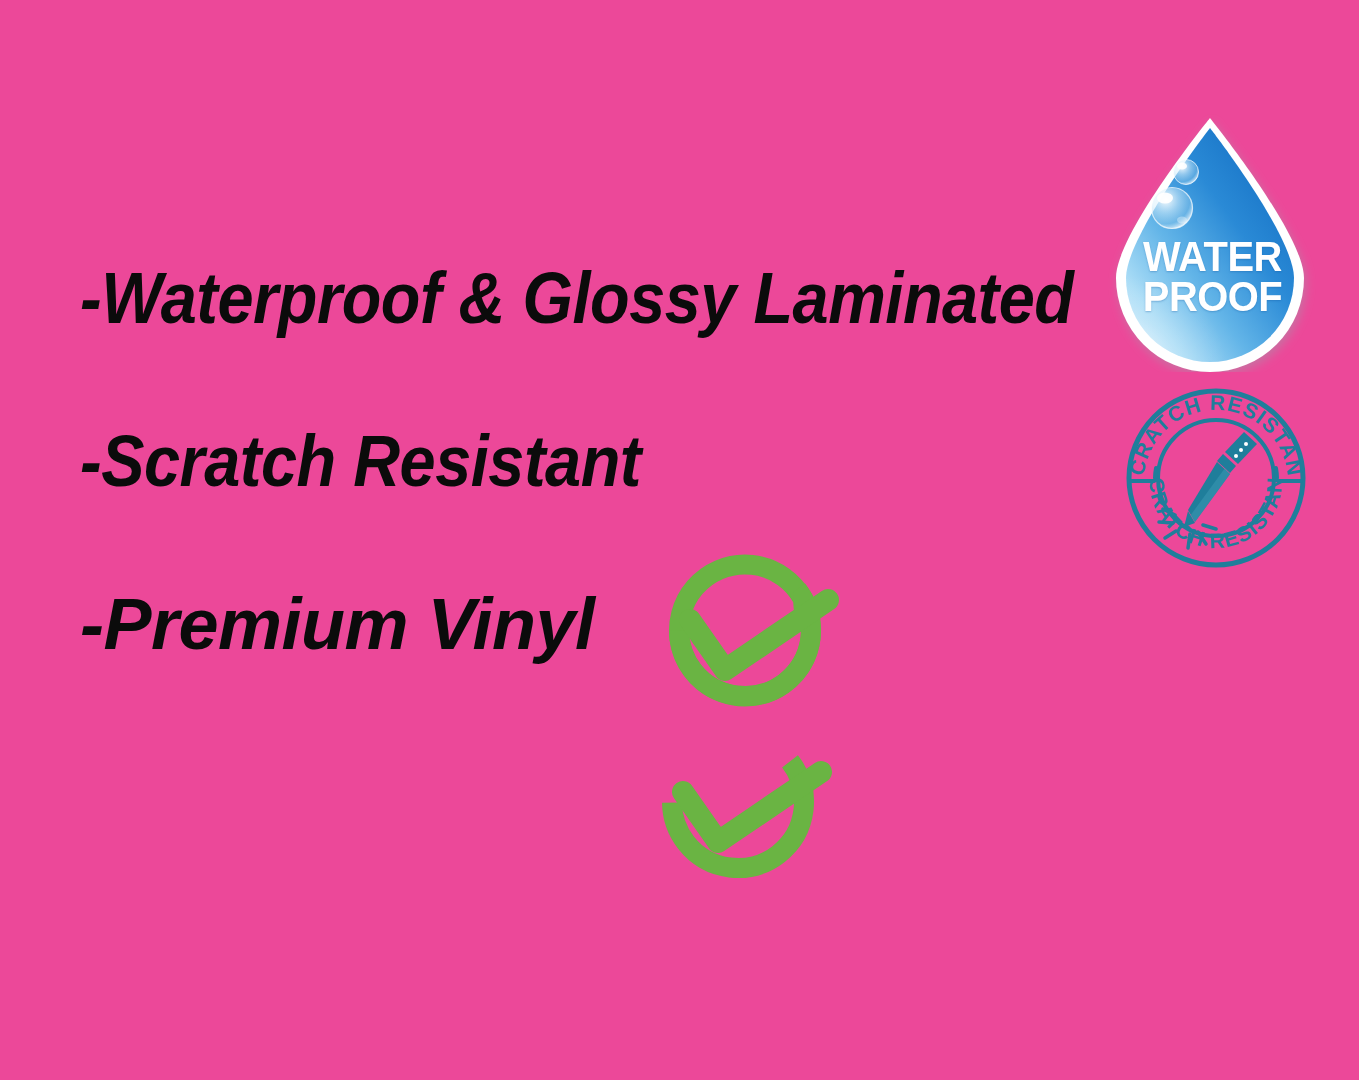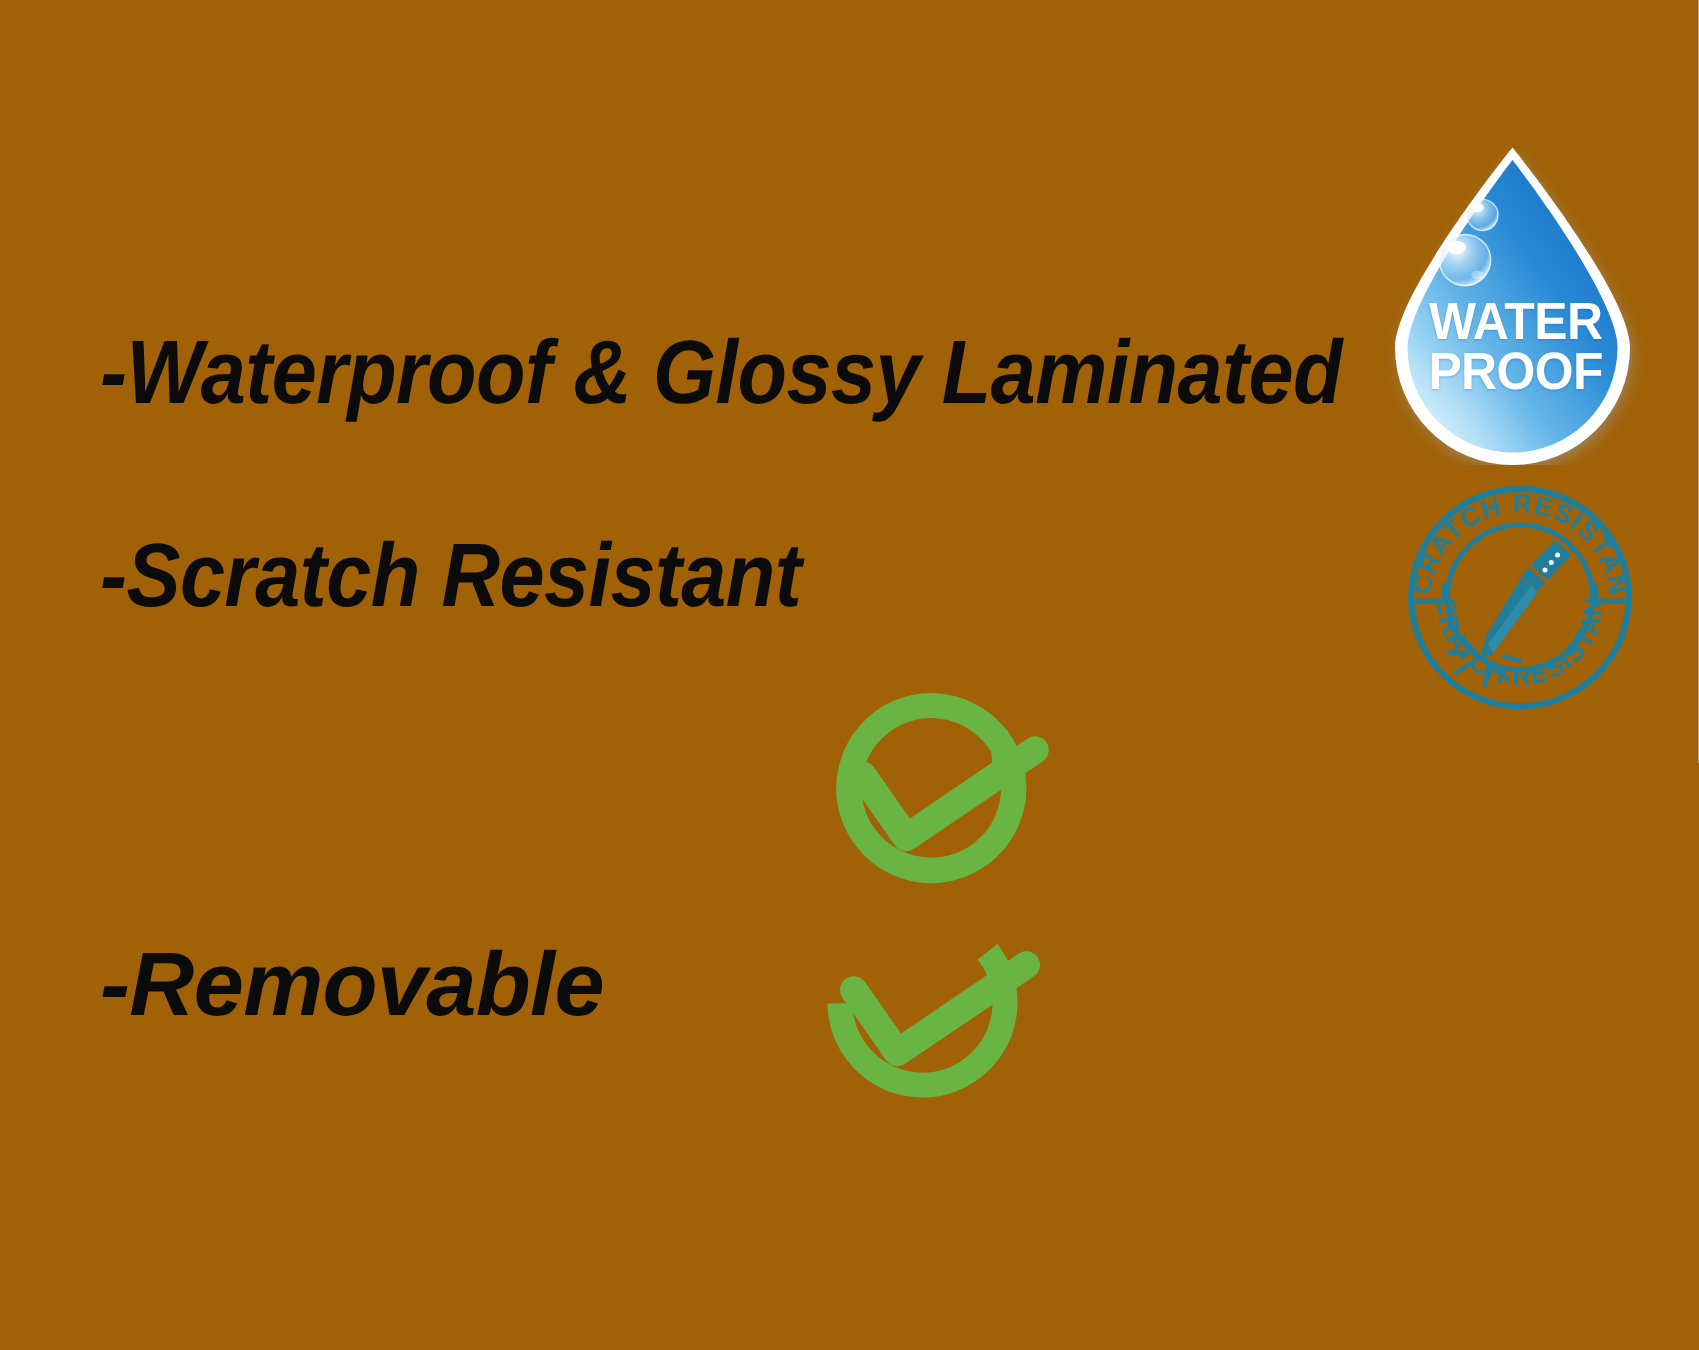--- a/index.html
+++ b/index.html
@@ -9,21 +9,21 @@
     background: #ffffff;
   }
   body {
     font-family: "Liberation Sans", sans-serif;
     -webkit-font-smoothing: antialiased;
   }
   #canvas {
     position: relative;
     width: 1359px;
     height: 1080px;
-    background: #a16207;
+    background: #ec4899;
     overflow: hidden;
   }
 
   
   .feature-list {
     position: absolute;
     left: 0;
     top: 0;
     width: 1100px;
     height: 1080px;
@@ -100,22 +100,22 @@
 <body>
 
 <div id="canvas">
 
   <div class="feature-list">
 
     <div class="feature-line line-1 condensed">-Waterproof &amp; Glossy Laminated</div>
 
     <div class="feature-line line-2 condensed">-Scratch Resistant</div>
 
-
-    <div class="feature-line line-4">-Removable</div>
+    <div class="feature-line line-3">-Premium Vinyl</div>
+
   </div>
 
   <div class="check-mark check-1">
     <svg width="210" height="160" viewBox="0 0 210 160" xmlns="http://www.w3.org/2000/svg">
 
       <path d="M 171 47
                A 66 66 0 1 0 179 78
                A 66 66 0 0 1 171 47 Z" fill="none" stroke="#6ab443" stroke-width="20" stroke-linecap="round" transform="translate(0,0)"></path>
       <circle cx="113" cy="78" r="66" fill="none" stroke="#6ab443" stroke-width="20" stroke-dasharray="250 165" transform="rotate(-38 113 78)"></circle>
 

